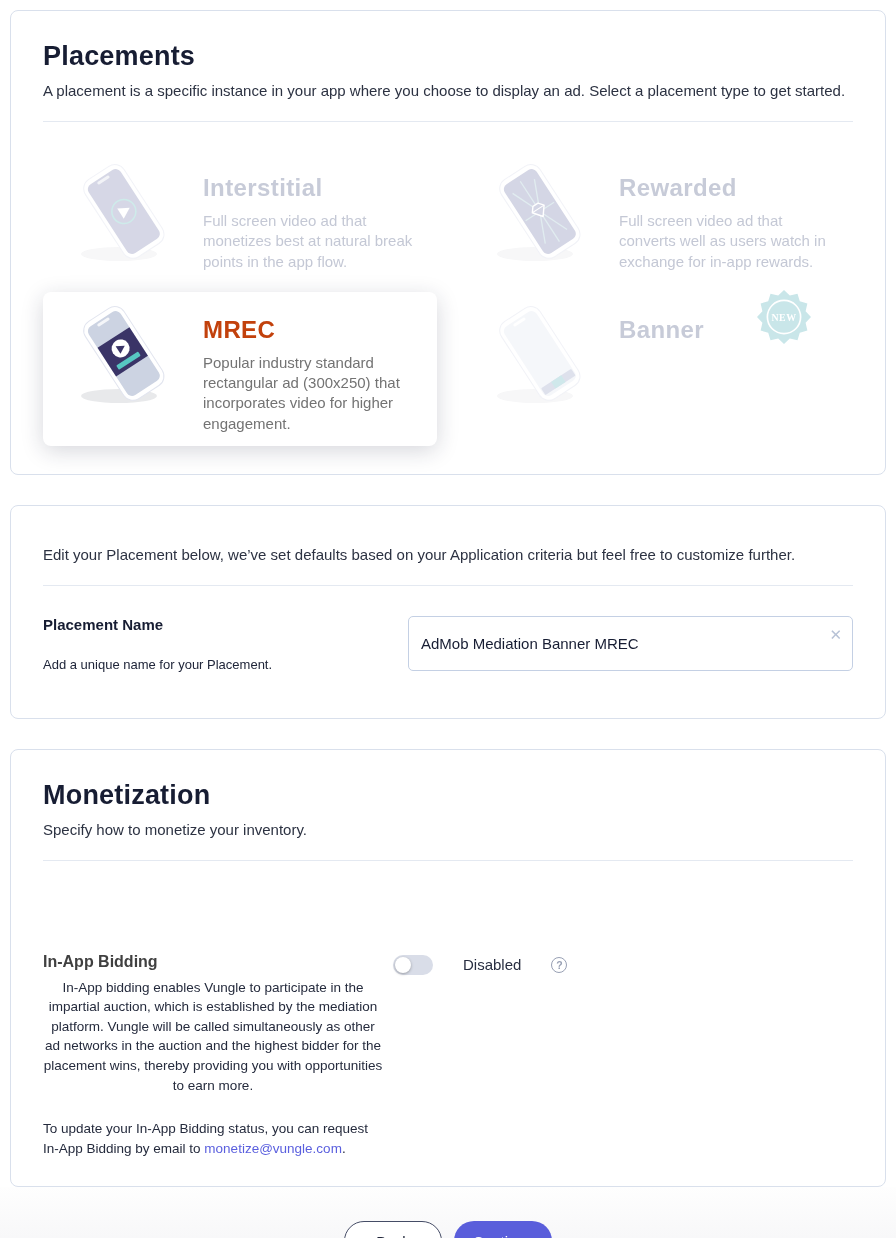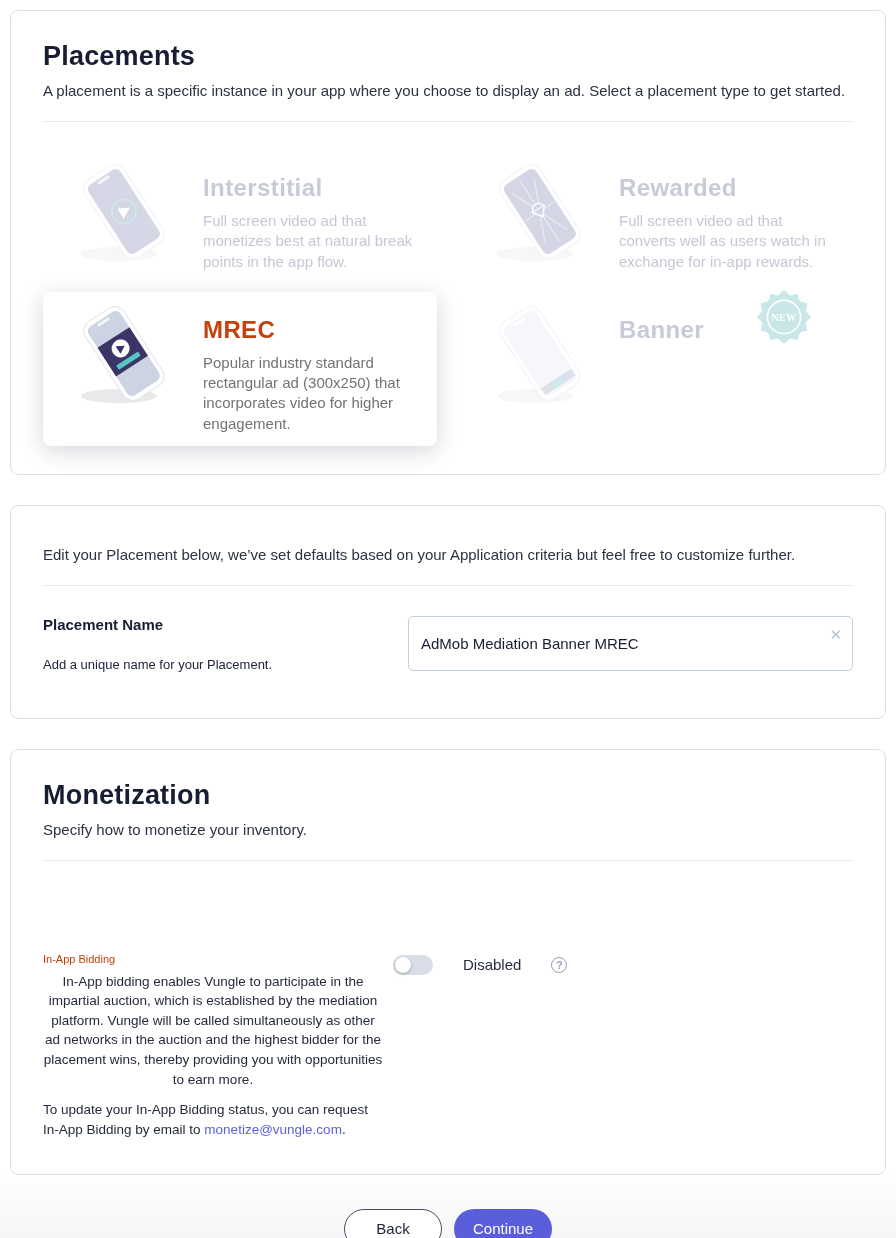--- a/index.html
+++ b/index.html
@@ -131,34 +131,34 @@
   }
 
   
   .bidding-row {
     display:flex;
     margin-top:92px;
     align-items:flex-start;
   }
   .bidding-left { flex:0 0 350px; }
   .bidding-label {
-    font-size:11px;
-    font-weight:400;
-    color:#c2410c;
+    font-size:16px;
+    font-weight:700;
+    color:#404040;
   }
   .bidding-desc {
     margin-top:7px;
     font-size:13.5px;
     line-height:1.45;
     color:#252b3d;
     max-width:340px;
     text-align:center;
   }
   .bidding-note {
-    margin-top:11px;
+    margin-top:24px;
     font-size:13.5px;
     line-height:1.45;
     color:#252b3d;
     max-width:340px;
   }
   .email-link { color:#5a5fde; text-decoration:none; cursor:pointer; }
 
   .toggle-group {
     display:flex;
     align-items:center;

